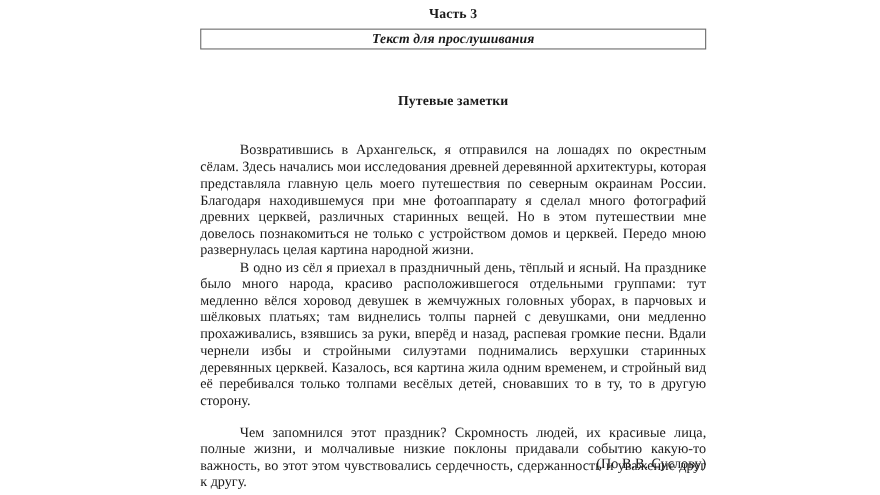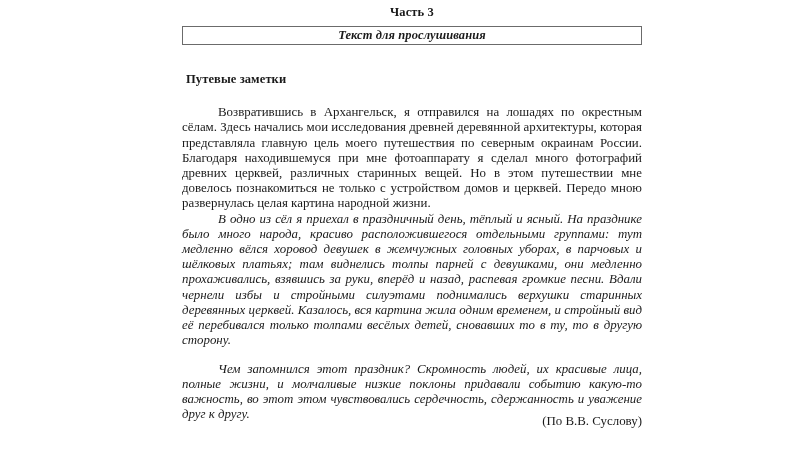--- a/index.html
+++ b/index.html
@@ -57,23 +57,23 @@
 
   .listening-box-label {
     font-style: italic;
     font-weight: bold;
     font-size: 12.5px;
     line-height: 1;
     letter-spacing: 0.1px;
   }
 
   .doc-heading {
-    margin: 4px;
+    margin: 16px;
     padding-top: 23px;
-    text-align: left;
+    text-align: center;
     font-size: 12.5px;
     font-weight: bold;
     line-height: 1.25;
     letter-spacing: 0.1px;
   }
 
   .body-text {
     padding-top: 14px;
   }
 
@@ -81,21 +81,20 @@
     margin: 0;
     text-indent: 36px;
     text-align: justify;
     font-size: 12.9px;
     line-height: 15.2px;
     hyphens: none;
   }
 
   .para + .para {
     margin-top: 0;
-    font-style: italic;
   }
 
   .para.spaced {
     margin-top: 13px;
   }
 
   .colophon {
     position: absolute;
     left: 182px;
     top: 413px;

